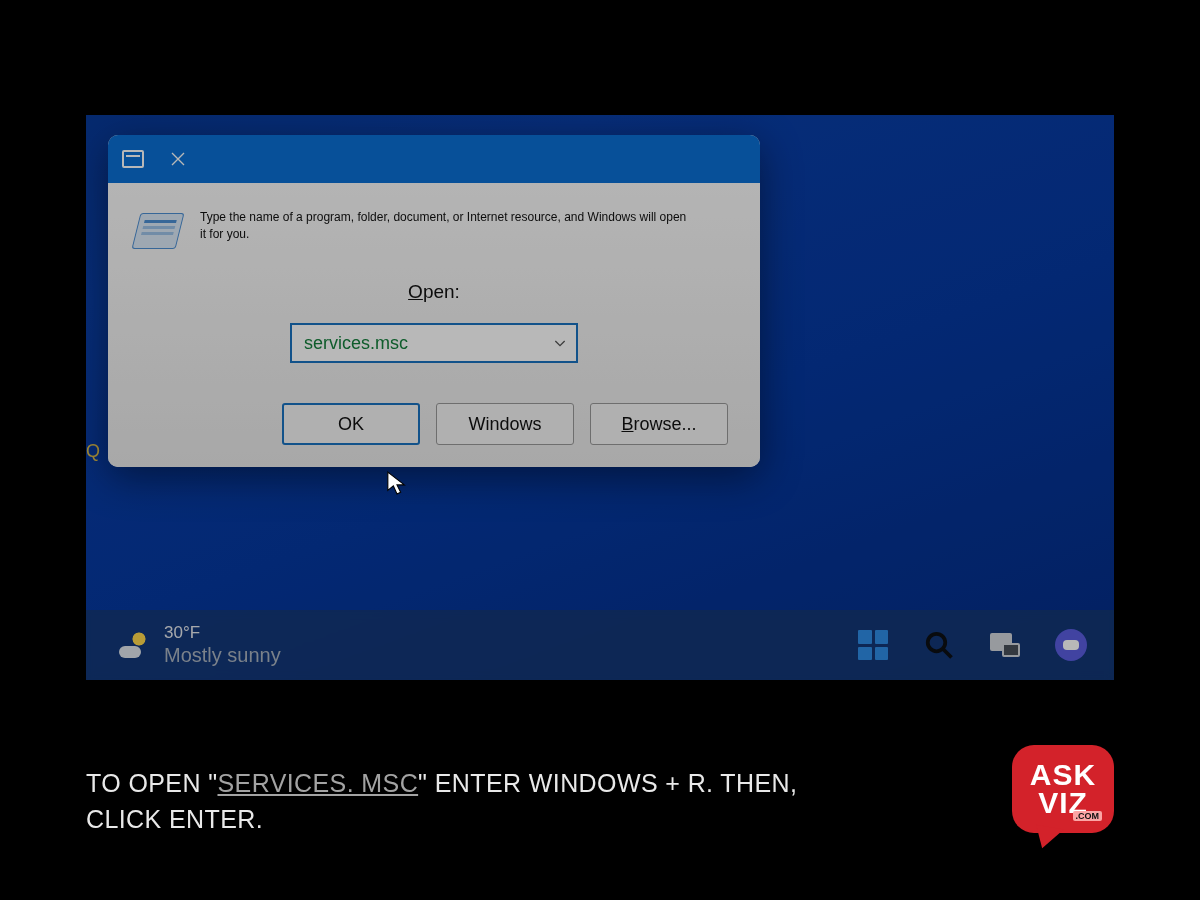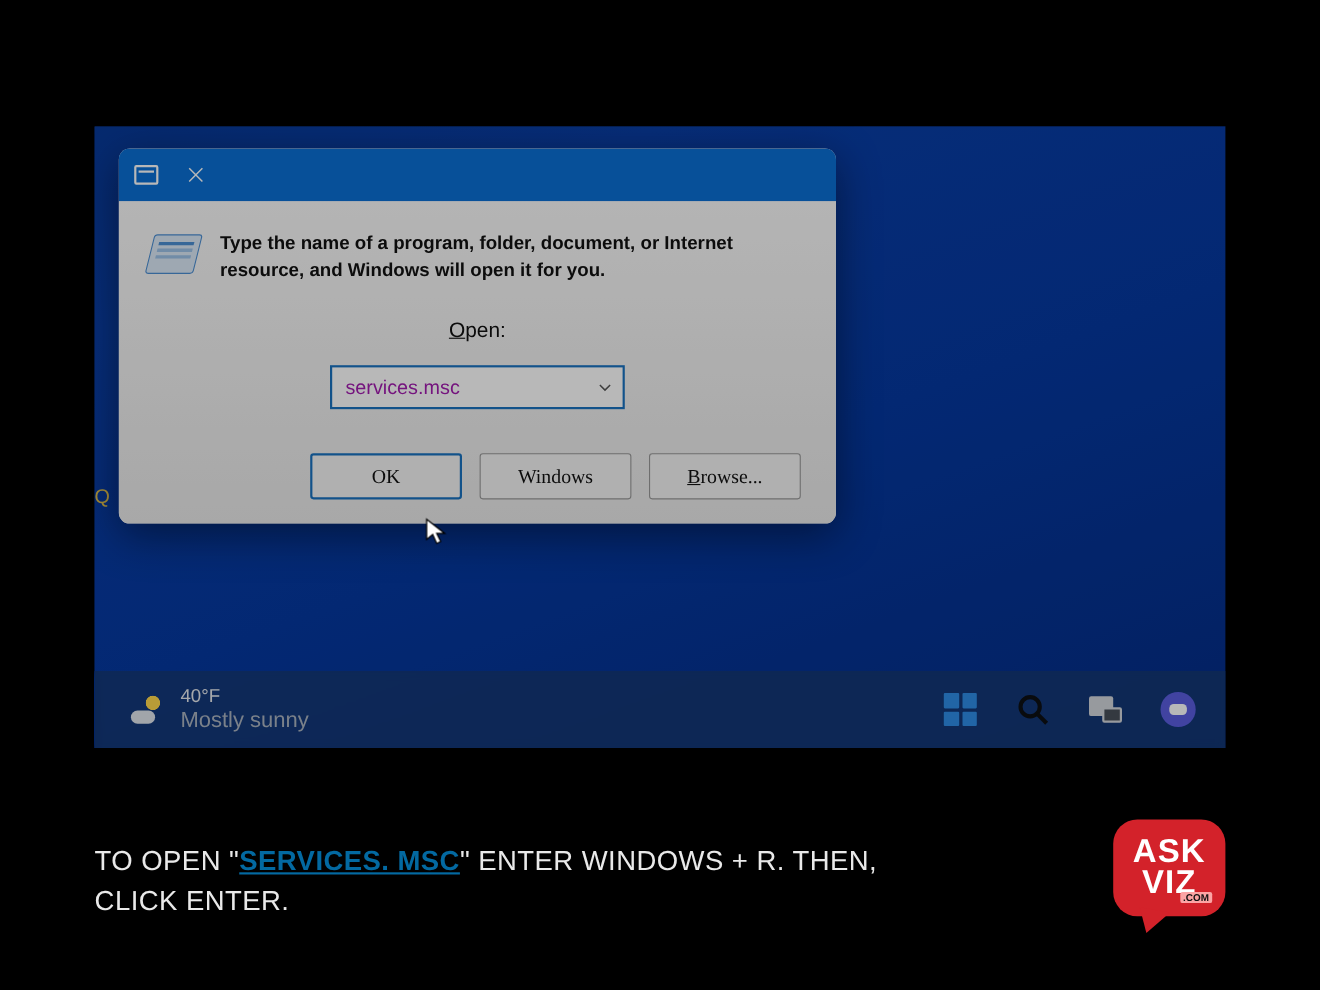--- a/index.html
+++ b/index.html
@@ -99,25 +99,24 @@
     position:relative;
   }
   .prog-icon::after{
     content:"";
     position:absolute;
     left:5px;top:6px;right:5px;height:3px;
     background:#4d8fd3;
     box-shadow:0 6px 0 #9dc2e8,0 12px 0 #9dc2e8;
   }
   .run-info-text{
-    font-size:17px;
+    font-size:12px;
     color:#111;
     line-height:1.45;
     max-width:490px;
-    font-weight:bold;
   }
 
   .run-open-row{
     display:flex;
     align-items:center;
     gap:20px;
     margin-bottom:40px;
     flex-direction:column;
   }
   .run-open-label{
@@ -128,24 +127,24 @@
 
   .combo{
     flex:1;
     position:relative;
   }
   .combo input{
     width:100%;
     height:40px;
     border:2px solid #1a72c0;
     background:#fff;
-    padding: 0 20px 0 12px;
+    padding: 0 40px 0 12px;
     font-size:18px;
     font-family:inherit;
-    color:#a21caf;
+    color:#15803d;
     outline:none;
     caret-color:#111;
   }
   .combo-chevron{
     position:absolute;
     right:10px; top:50%;
     transform:translateY(-50%);
     pointer-events:none;
   }
   .combo-chevron svg{width:16px;height:16px;display:block;}
@@ -155,21 +154,21 @@
     gap:16px;
     justify-content:flex-end;
     padding-right:4px;
   }
   .btn{
     min-width:138px;
     height:42px;
     border:1px solid #999;
     background:#f4f4f4;
     font-size:18px;
-    font-family:Liberation Serif, serif;
+    font-family:Liberation Sans, sans-serif;
     color:#111;
     border-radius:3px;
     cursor:pointer;
     display:flex;align-items:center;justify-content:center;
   }
   .btn.default{
     border:2px solid #1a72c0;
   }
   .btn .ul{text-decoration:underline;}
 
@@ -278,22 +277,22 @@
     position:absolute;
     left:86px; top:765px;
     color:#e9e9e9;
     font-size:25px;
     letter-spacing:.4px;
     line-height:1.45;
     font-weight:300;
     max-width:780px;
   }
   .caption .hl{
-    color:#0369a1;
-    font-weight:700;
+    color:#a3a3a3;
+    font-weight:400;
     text-decoration:underline;
   }
 
   .brand-logo{
     position:absolute;
     right:86px; top:745px;
     width:102px;height:102px;
   }
   .brand-logo .bubble{
     width:100%;height:88px;
@@ -381,21 +380,21 @@
     <path d="M2 2 L2 22 L8 17 L12 26 L16 24 L12 16 L20 16 Z" fill="#fff" stroke="#000" stroke-width="1.2"></path>
   </svg>
 
   <div class="taskbar">
     <div class="weather">
       <div class="weather-icon">
         <span class="sun"></span>
           <span class="cloud"></span>
       </div>
       <div class="weather-text">
-        <div class="weather-temp">40°F</div>
+        <div class="weather-temp">30°F</div>
         <div class="weather-cond">Mostly sunny</div>
       </div>
     </div>
     <div class="spacer"></div>
     <div class="tb-icons">
       <div class="tb-icon">
         <div class="start-logo">
             <span></span>
             <span></span>
             <span></span>

